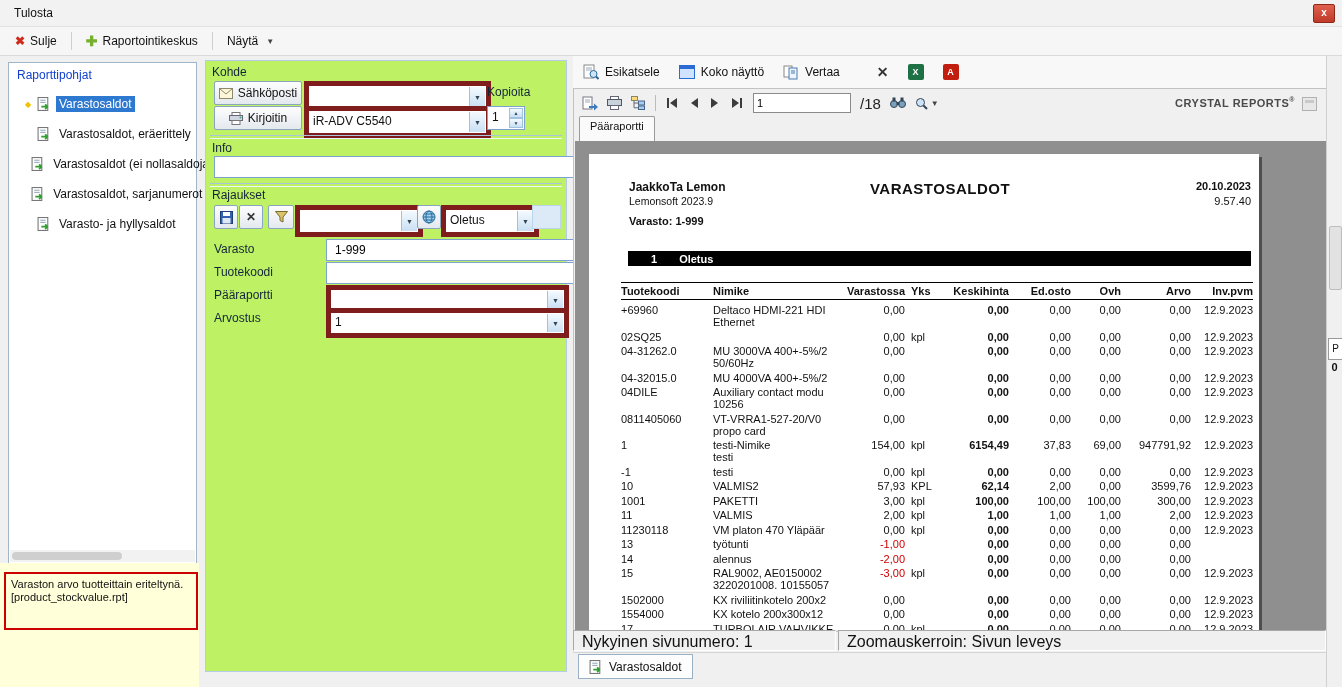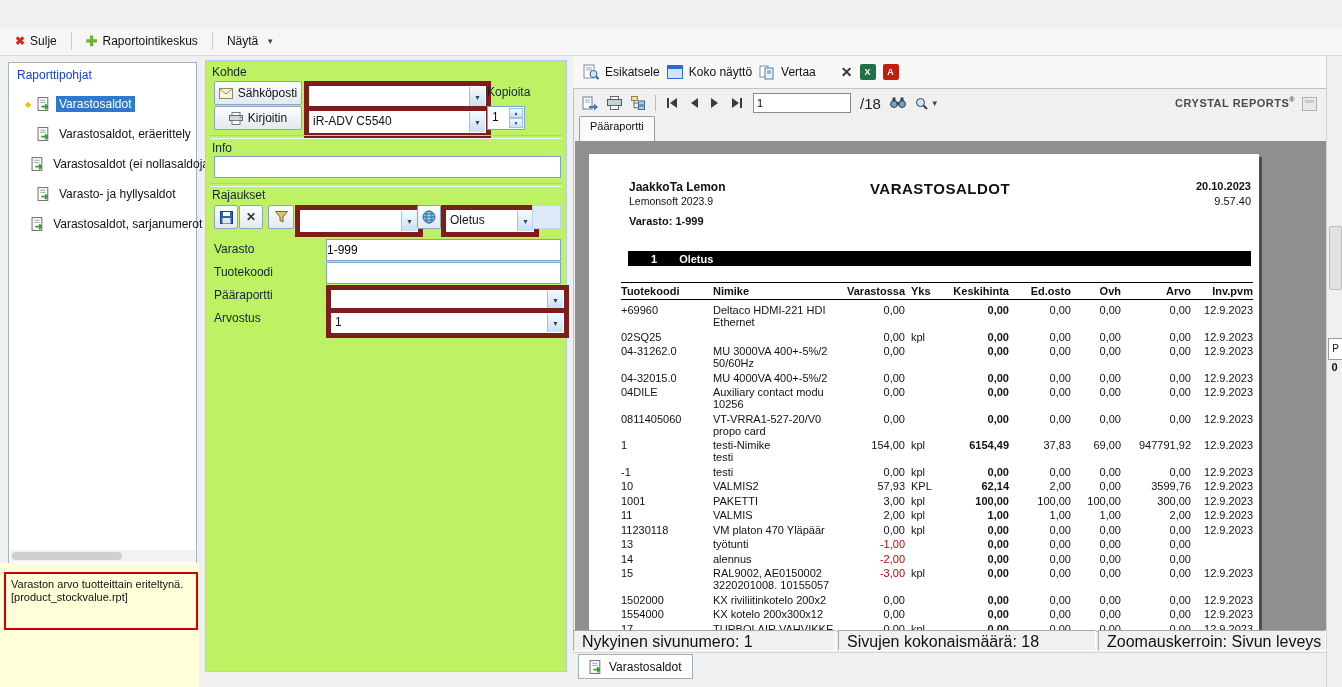--- a/index.html
+++ b/index.html
@@ -34,33 +34,33 @@
 
   
   .tooltip-area{position:absolute;left:0;top:563px;width:199px;height:124px;background:#ffffd9;}
   .tooltip-box{position:absolute;left:4px;top:9px;width:180px;min-height:46px;background:#ffffd9;border:2px solid #cc0000;padding:4px 5px;font-size:11px;line-height:13px;}
 
   
   .settings-panel{position:absolute;left:205px;top:60px;width:360px;height:610px;background:#bef264;border:1px solid #b4cde6;}
   .grp-label{position:absolute;font-size:12px;color:#13243a;}
   .divider{position:absolute;left:4px;right:4px;height:2px;border-top:1px solid #a9c4dd;border-bottom:1px solid #eef6fd;}
   .win-btn{position:absolute;display:flex;align-items:center;justify-content:center;gap:5px;background:linear-gradient(#fdfdfd,#e4e9ef);border:1px solid #8aa5c0;border-radius:2px;font-size:12px;}
-  .txt-input{position:absolute;background:#fff;border:1px solid #7da2ce;font-family:"Liberation Sans",sans-serif;font-size:12px;padding:0 0;}
+  .txt-input{position:absolute;background:#fff;border:1px solid #7da2ce;font-family:"Liberation Sans",sans-serif;font-size:12px;padding:0 8px;}
   .combo{position:absolute;background:#fff;border:5px solid #7f1d1d;}
   .combo .ct{position:absolute;left:4px;top:3px;font-size:12px;white-space:nowrap;}
   .combo .ca{position:absolute;top:1px;right:1px;bottom:1px;width:15px;background:linear-gradient(#f4fafe,#c9dff3);border-left:1px solid #9ec2e0;color:#345;font-size:7px;display:flex;align-items:center;justify-content:center;}
   .spinner{position:absolute;width:36px;height:22px;background:#fff;border:1px solid #7da2ce;}
   .spinner .sv{position:absolute;left:4px;top:3px;font-size:12px;}
   .spin-btns{position:absolute;right:1px;top:1px;bottom:1px;width:14px;display:flex;flex-direction:column;}
   .spin-btns span{flex:1;background:linear-gradient(#f4fafe,#c9dff3);border:1px solid #9ec2e0;font-size:5px;line-height:8px;text-align:center;color:#345;}
   .mini-btn{position:absolute;width:22px;height:22px;display:flex;align-items:center;justify-content:center;background:linear-gradient(#fdfdfd,#e4e9ef);border:1px solid #8aa5c0;border-radius:2px;}
   .flat-box{position:absolute;background:#dceaf8;border:1px solid #bcd4ea;}
 
   
-  .preview-toolbar{position:absolute;left:573px;top:56px;width:753px;height:32px;background:#f8f8f8;display:flex;align-items:center;gap:7px;padding-left:10px;}
+  .preview-toolbar{position:absolute;left:573px;top:56px;width:753px;height:32px;background:#f8f8f8;display:flex;align-items:center;gap:19px;padding-left:10px;}
   .pv-btn{display:flex;align-items:center;gap:6px;font-size:12px;}
   .dark-x{color:#333;font-weight:bold;font-size:14px;}
   .file-icon{width:16px;height:16px;border-radius:2px;color:#fff;font-size:9px;font-weight:bold;display:flex;align-items:center;justify-content:center;}
   .xls{background:#1e7145;}
   .pdf{background:#c11e0f;}
 
   .crystal{position:absolute;left:573px;top:88px;width:753px;height:542px;background:#f0f0f0;border:1px solid #c2c2c2;}
   .crystal-toolbar{position:absolute;left:0;top:0;right:0;height:28px;display:flex;align-items:center;gap:9px;padding-left:8px;}
   .cicon{display:flex;align-items:center;}
   .vsep{width:1px;height:16px;background:#bbb;}
@@ -109,20 +109,24 @@
   .rs-pbox{position:absolute;left:1px;top:282px;width:13px;height:20px;background:#fff;border:1px solid #9a9a9a;font-size:10px;text-align:center;line-height:19px;}
   .rs-zero{position:absolute;left:0;top:305px;width:15px;text-align:center;font-size:11px;font-weight:bold;}
 
   svg{display:block;}
 </style>
 </head>
 <body>
 
 <div class="window">
 
+  <div class="titlebar">
+    <span class="titlebar-title">Tulosta</span>
+    <div class="close-button">x</div>
+  </div>
 
   <div class="main-toolbar">
     <div class="tb-btn">
       <span class="red-x">✖</span>
       <span>Sulje</span>
     </div>
     <div class="tb-sep"></div>
     <div class="tb-btn">
       <span class="green-plus">✚</span>
       <span>Raportointikeskus</span>
@@ -179,34 +183,34 @@
   <div class="template-item">
     <span class="diamond">◆</span>
     <span class="t-icon">
       <svg width="14" height="14" viewBox="0 0 13 13">
               <rect x="1" y="0.5" width="9" height="12" fill="#fff" stroke="#777"></rect>
               <line x1="3" y1="3" x2="8" y2="3" stroke="#9ab"></line>
               <line x1="3" y1="5" x2="8" y2="5" stroke="#9ab"></line>
               <path d="M4 9 L10 9 M10 9 L7.5 6.8 M10 9 L7.5 11.2" stroke="#2f9e2f" fill="none" stroke-width="1.6"></path>
             </svg>
     </span>
-    <span class="t-label">Varasto- ja hyllysaldot</span>
+    <span class="t-label">Varastosaldot, sarjanumerot</span>
   </div>
 
   <div class="template-item">
     <span class="diamond">◆</span>
     <span class="t-icon">
       <svg width="14" height="14" viewBox="0 0 13 13">
               <rect x="1" y="0.5" width="9" height="12" fill="#fff" stroke="#777"></rect>
               <line x1="3" y1="3" x2="8" y2="3" stroke="#9ab"></line>
               <line x1="3" y1="5" x2="8" y2="5" stroke="#9ab"></line>
               <path d="M4 9 L10 9 M10 9 L7.5 6.8 M10 9 L7.5 11.2" stroke="#2f9e2f" fill="none" stroke-width="1.6"></path>
             </svg>
     </span>
-    <span class="t-label">Varastosaldot, sarjanumerot</span>
+    <span class="t-label">Varasto- ja hyllysaldot</span>
   </div>
 </div>
     <div class="h-scroll">
         <div class="h-thumb"></div>
       </div>
   </div>
 
   <div class="tooltip-area">
     <div class="tooltip-box">
       <div>Varaston arvo tuotteittain eriteltynä.</div>
@@ -664,21 +668,20 @@
     <span class="c-date">12.9.2023</span>
   </div>
 </div>
         </div>
       </div>
     </div>
   </div>
 
   <div class="status-bar">
     <div class="status-cell sc1">Nykyinen sivunumero: 1</div>
-    <div class="status-cell sc2">Sivujen kokonaismäärä: 18</div>
     <div class="status-cell sc3">Zoomauskerroin: Sivun leveys</div>
   </div>
 
   <div class="bottom-strip-line"></div>
   <div class="bottom-tab">
     <svg width="14" height="14" viewBox="0 0 13 13">
         <rect x="1" y="0.5" width="9" height="12" fill="#fff" stroke="#777"></rect>
         <line x1="3" y1="3" x2="8" y2="3" stroke="#9ab"></line>
         <line x1="3" y1="5" x2="8" y2="5" stroke="#9ab"></line>
         <path d="M4 9 L10 9 M10 9 L7.5 6.8 M10 9 L7.5 11.2" stroke="#2f9e2f" fill="none" stroke-width="1.6"></path>

